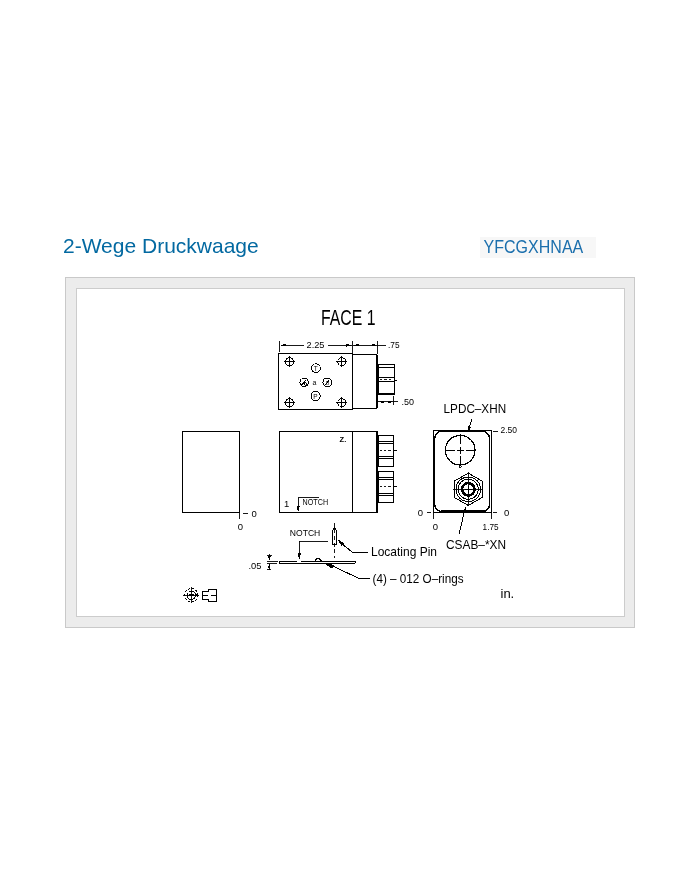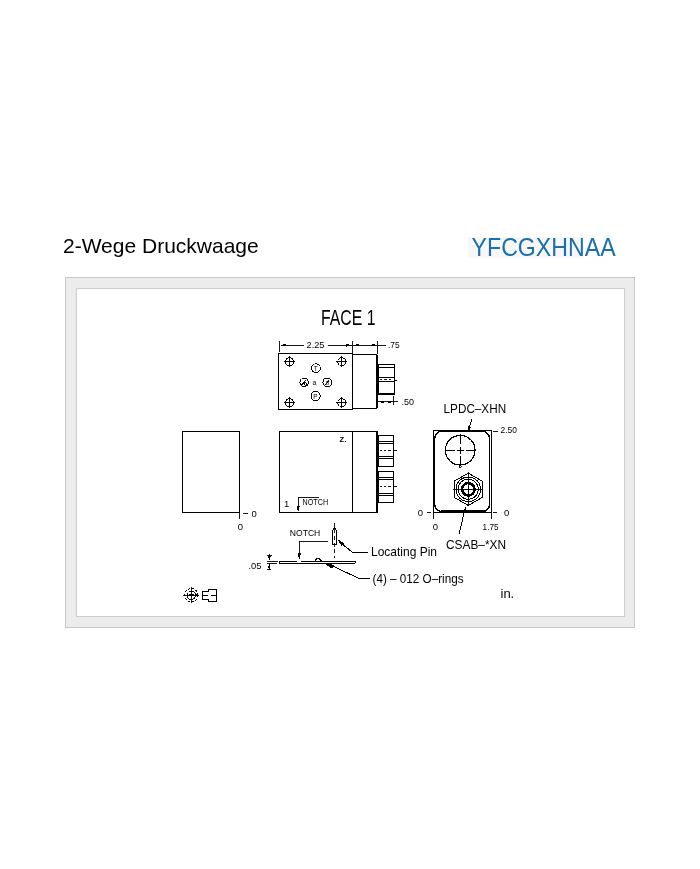--- a/index.html
+++ b/index.html
@@ -3,23 +3,23 @@
 <meta charset="utf-8">
 <style>
 html,body{margin:0;padding:0;background:#ffffff;width:700px;height:869px;overflow:hidden;
 font-family:"Liberation Sans",sans-serif;}
 .abs{position:absolute;}
 svg text{fill:#000;font-family:"Liberation Sans",sans-serif;}
 </style>
 </head>
 <body>
 
-<div class="abs" style="left:63px;top:234px;color:#000000;font-size:21px;line-height:24px;">2-Wege Druckwaage</div>
-
-<div class="abs" style="left:468px;top:236.5px;width:116px;height:21px;background:#f7f7f7;color:#1b6fad;font-size:26px;line-height:21px;"><span style="display:inline-block;padding-left:4px;transform:scaleX(0.89);transform-origin:left center;">YFCGXHNAA</span></div>
+<div class="abs" style="left:63px;top:234px;color:#0369a1;font-size:21px;line-height:24px;">2-Wege Druckwaage</div>
+
+<div class="abs" style="left:480px;top:236.5px;width:116px;height:21px;background:#f7f7f7;color:#1b6fad;font-size:18px;line-height:21px;"><span style="display:inline-block;padding-left:4px;transform:scaleX(0.89);transform-origin:left center;">YFCGXHNAA</span></div>
 
 <div class="abs" style="left:65px;top:277px;width:570px;height:351px;border:1px solid #c9c9c9;background:#ececec;box-sizing:border-box;">
 
 <div class="abs" style="left:10px;top:10px;width:549px;height:329px;border:1px solid #cccccc;background:#ffffff;box-sizing:border-box;"></div>
 </div>
 
 <svg class="abs" style="left:0;top:0" width="700" height="869" viewBox="0 0 700 869">
 <g stroke="#000" stroke-width="1" fill="none" shape-rendering="crispEdges">
 
 <text x="321" y="325" font-size="22.5" textLength="54.5" lengthAdjust="spacingAndGlyphs" stroke="none" fill="#000">FACE 1</text>

